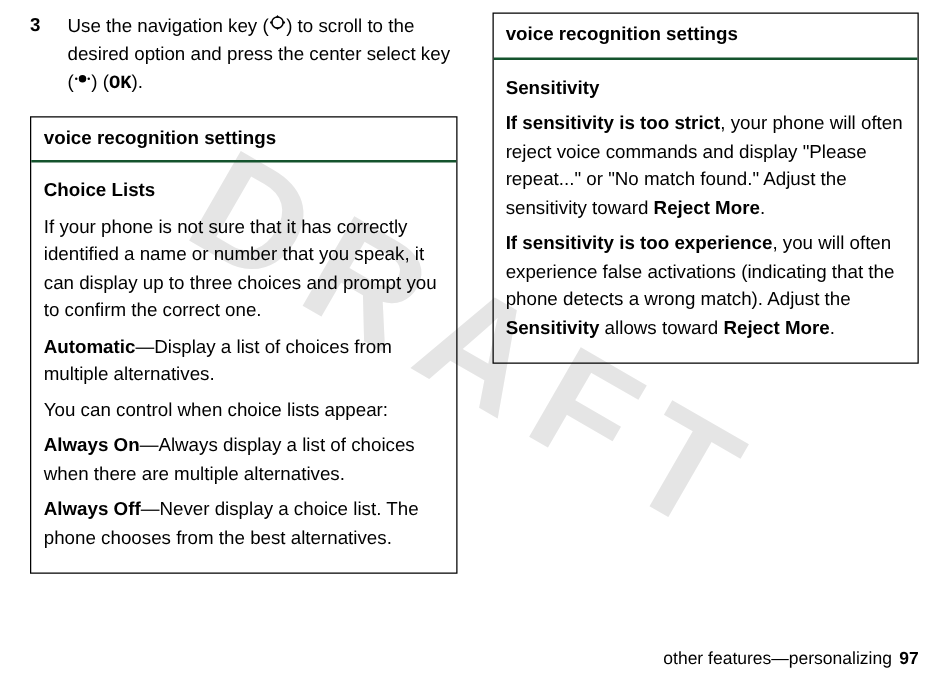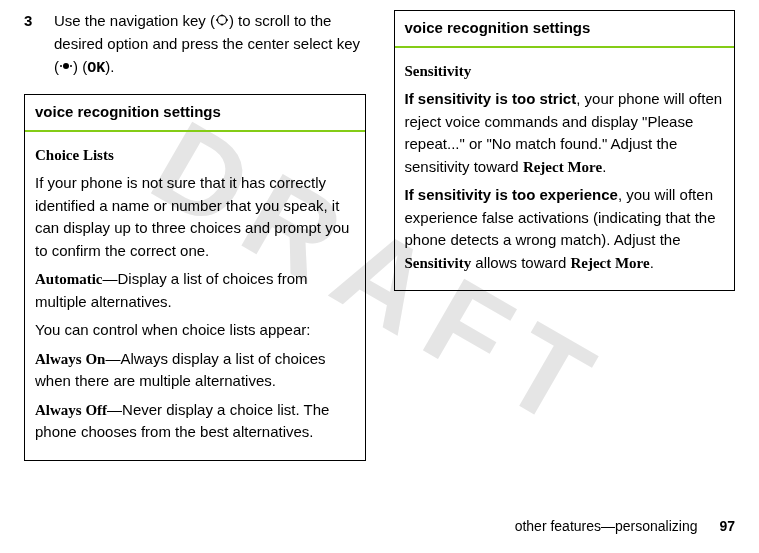--- a/index.html
+++ b/index.html
@@ -49,48 +49,48 @@
     }
     .step-text {
       flex: 1;
     }
     .box {
       border: 1px solid #000;
     }
     .box-header {
       font-weight: bold;
       padding: 6px 10px;
-      border-bottom: 2px solid #84cc16;
+      border-bottom: 2px solid #14532d;
       font-size: 15px;
     }
     .box-body {
       padding: 6px 10px 10px 10px;
     }
     .box-body p {
       margin: 6px 0;
     }
     .condensed {
-      font-family: Liberation Serif, serif;
+      font-family: Liberation Sans, sans-serif;
       font-stretch: condensed;
       font-weight: bold;
     }
     .ok-text {
       font-family: Liberation Mono, monospace;
       font-stretch: condensed;
       font-weight: bold;
     }
     .footer {
       position: absolute;
       bottom: 16px;
       right: 24px;
       font-size: 14px;
     }
     .footer-page {
       font-weight: bold;
-      margin-left: 18px;
+      margin-left: 2px;
     }
     .subheading {
       margin-top: 2px;
       margin-bottom: 6px;
     }
     .nav-icon {
       display: inline-block;
       vertical-align: middle;
     }
   </style>

